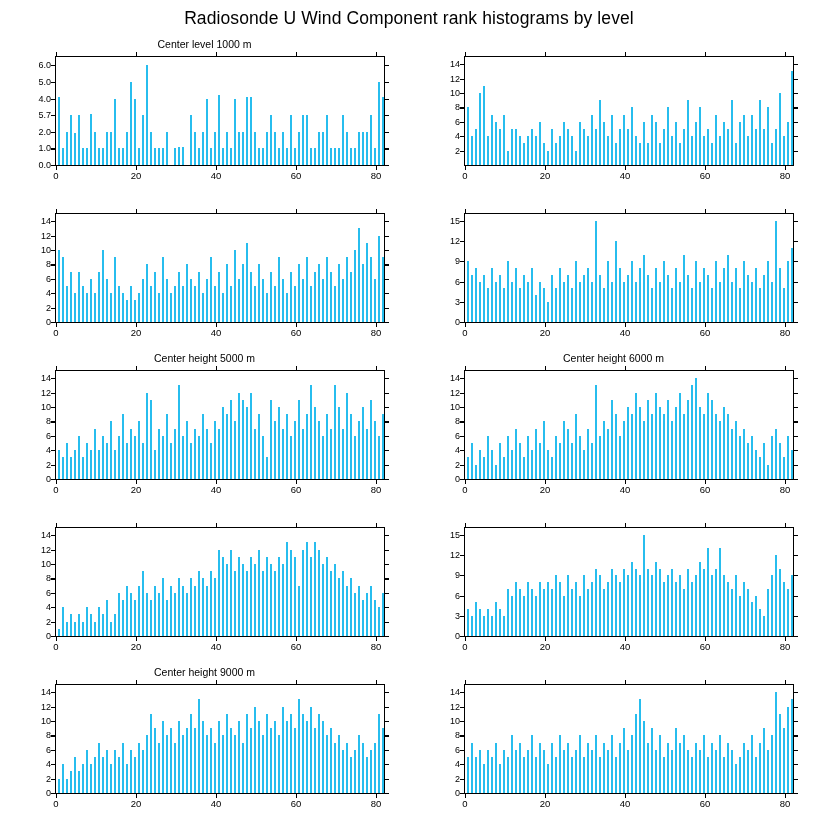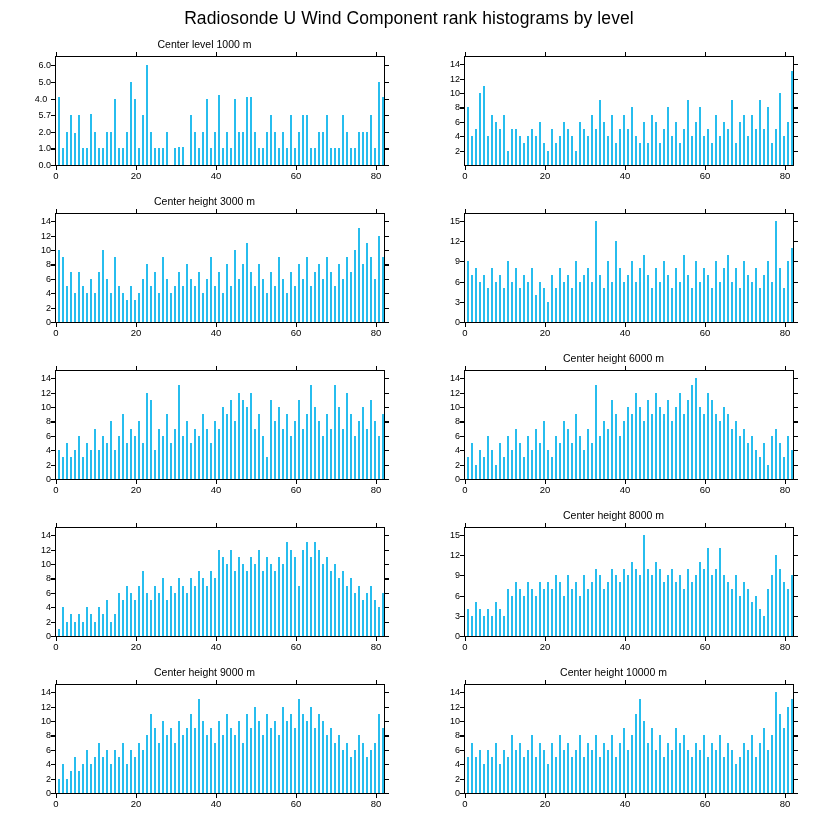--- a/index.html
+++ b/index.html
@@ -190,21 +190,21 @@
         <div class="tick" style="left: 385px; top: 127px; width: 4px; height: 1.2px;"></div>
         <div class="ytick-label" style="left: 13px; top: 110.385px; width: 38px;">1.0</div>
         <div class="tick" style="left: 51px; top: 110.385px; width: 4px; height: 1.2px;"></div>
         <div class="tick" style="left: 385px; top: 110.385px; width: 4px; height: 1.2px;"></div>
         <div class="ytick-label" style="left: 13px; top: 93.7692px; width: 38px;">2.0</div>
         <div class="tick" style="left: 51px; top: 93.7692px; width: 4px; height: 1.2px;"></div>
         <div class="tick" style="left: 385px; top: 93.7692px; width: 4px; height: 1.2px;"></div>
         <div class="ytick-label" style="left: 13px; top: 77.1538px; width: 38px;">5.7</div>
         <div class="tick" style="left: 51px; top: 77.1538px; width: 4px; height: 1.2px;"></div>
         <div class="tick" style="left: 385px; top: 77.1538px; width: 4px; height: 1.2px;"></div>
-        <div class="ytick-label" style="left: 22px; top: 60.5385px; width: 38px; text-align: center;">4.0</div>
+        <div class="ytick-label" style="left: 13px; top: 60.5385px; width: 38px;">4.0</div>
         <div class="tick" style="left: 51px; top: 60.5385px; width: 4px; height: 1.2px;"></div>
         <div class="tick" style="left: 385px; top: 60.5385px; width: 4px; height: 1.2px;"></div>
         <div class="ytick-label" style="left: 13px; top: 43.9231px; width: 38px;">5.0</div>
         <div class="tick" style="left: 51px; top: 43.9231px; width: 4px; height: 1.2px;"></div>
         <div class="tick" style="left: 385px; top: 43.9231px; width: 4px; height: 1.2px;"></div>
         <div class="ytick-label" style="left: 13px; top: 27.3077px; width: 38px;">6.0</div>
         <div class="tick" style="left: 51px; top: 27.3077px; width: 4px; height: 1.2px;"></div>
         <div class="tick" style="left: 385px; top: 27.3077px; width: 4px; height: 1.2px;"></div>
         <div class="xtick-label" style="left: 56px; top: 132px;">0</div>
         <div class="tick" style="left: 56px; top: 128px; width: 1.2px; height: 4px;"></div>
@@ -340,21 +340,20 @@
         <div class="tick" style="left: 216px; top: 128px; width: 1.2px; height: 4px;"></div>
         <div class="tick" style="left: 216px; top: 14px; width: 1.2px; height: 4px;"></div>
         <div class="xtick-label" style="left: 296px; top: 132px;">60</div>
         <div class="tick" style="left: 296px; top: 128px; width: 1.2px; height: 4px;"></div>
         <div class="tick" style="left: 296px; top: 14px; width: 1.2px; height: 4px;"></div>
         <div class="xtick-label" style="left: 376px; top: 132px;">80</div>
         <div class="tick" style="left: 376px; top: 128px; width: 1.2px; height: 4px;"></div>
         <div class="tick" style="left: 376px; top: 14px; width: 1.2px; height: 4px;"></div>
       </div>
       <div class="panel" style="left: 0px; top: 157px;">
-        <div class="panel-title">Center height 3000 m</div>
         <div class="plot-frame" style="left: 55px; top: 18px; width: 330px; height: 110px;">
           <div class="bars">
             <div class="bar" style="left: 1.96px; width: 2.48px; height: 72px; background: rgb(39, 189, 238);"></div>
             <div class="bar" style="left: 5.96px; width: 2.48px; height: 64.8px; background: rgb(39, 189, 238);"></div>
             <div class="bar" style="left: 9.96px; width: 2.48px; height: 36px; background: rgb(39, 189, 238);"></div>
             <div class="bar" style="left: 13.96px; width: 2.48px; height: 50.4px; background: rgb(39, 189, 238);"></div>
             <div class="bar" style="left: 17.96px; width: 2.48px; height: 28.8px; background: rgb(39, 189, 238);"></div>
             <div class="bar" style="left: 21.96px; width: 2.48px; height: 50.4px; background: rgb(39, 189, 238);"></div>
             <div class="bar" style="left: 25.96px; width: 2.48px; height: 36px; background: rgb(39, 189, 238);"></div>
             <div class="bar" style="left: 29.96px; width: 2.48px; height: 28.8px; background: rgb(39, 189, 238);"></div>
@@ -589,20 +588,21 @@
         <div class="tick" style="left: 216px; top: 128px; width: 1.2px; height: 4px;"></div>
         <div class="tick" style="left: 216px; top: 14px; width: 1.2px; height: 4px;"></div>
         <div class="xtick-label" style="left: 296px; top: 132px;">60</div>
         <div class="tick" style="left: 296px; top: 128px; width: 1.2px; height: 4px;"></div>
         <div class="tick" style="left: 296px; top: 14px; width: 1.2px; height: 4px;"></div>
         <div class="xtick-label" style="left: 376px; top: 132px;">80</div>
         <div class="tick" style="left: 376px; top: 128px; width: 1.2px; height: 4px;"></div>
         <div class="tick" style="left: 376px; top: 14px; width: 1.2px; height: 4px;"></div>
       </div>
       <div class="panel" style="left: 0px; top: 314px;">
+        <div class="panel-title">Center height 5000 m</div>
         <div class="plot-frame" style="left: 55px; top: 18px; width: 330px; height: 110px;">
           <div class="bars">
             <div class="bar" style="left: 1.96px; width: 2.48px; height: 28.8px; background: rgb(39, 189, 238);"></div>
             <div class="bar" style="left: 5.96px; width: 2.48px; height: 21.6px; background: rgb(39, 189, 238);"></div>
             <div class="bar" style="left: 9.96px; width: 2.48px; height: 36px; background: rgb(39, 189, 238);"></div>
             <div class="bar" style="left: 13.96px; width: 2.48px; height: 21.6px; background: rgb(39, 189, 238);"></div>
             <div class="bar" style="left: 17.96px; width: 2.48px; height: 28.8px; background: rgb(39, 189, 238);"></div>
             <div class="bar" style="left: 21.96px; width: 2.48px; height: 43.2px; background: rgb(39, 189, 238);"></div>
             <div class="bar" style="left: 25.96px; width: 2.48px; height: 21.6px; background: rgb(39, 189, 238);"></div>
             <div class="bar" style="left: 29.96px; width: 2.48px; height: 36px; background: rgb(39, 189, 238);"></div>
@@ -971,21 +971,20 @@
         <div class="tick" style="left: 216px; top: 128px; width: 1.2px; height: 4px;"></div>
         <div class="tick" style="left: 216px; top: 14px; width: 1.2px; height: 4px;"></div>
         <div class="xtick-label" style="left: 296px; top: 132px;">60</div>
         <div class="tick" style="left: 296px; top: 128px; width: 1.2px; height: 4px;"></div>
         <div class="tick" style="left: 296px; top: 14px; width: 1.2px; height: 4px;"></div>
         <div class="xtick-label" style="left: 376px; top: 132px;">80</div>
         <div class="tick" style="left: 376px; top: 128px; width: 1.2px; height: 4px;"></div>
         <div class="tick" style="left: 376px; top: 14px; width: 1.2px; height: 4px;"></div>
       </div>
       <div class="panel" style="left: 409px; top: 471px;">
-        <div class="panel-title">Center height 8000 m</div>
         <div class="plot-frame" style="left: 55px; top: 18px; width: 330px; height: 110px;">
           <div class="bars">
             <div class="bar" style="left: 1.96px; width: 2.48px; height: 27px; background: rgb(39, 189, 238);"></div>
             <div class="bar" style="left: 5.96px; width: 2.48px; height: 20.25px; background: rgb(39, 189, 238);"></div>
             <div class="bar" style="left: 9.96px; width: 2.48px; height: 33.75px; background: rgb(39, 189, 238);"></div>
             <div class="bar" style="left: 13.96px; width: 2.48px; height: 27px; background: rgb(39, 189, 238);"></div>
             <div class="bar" style="left: 17.96px; width: 2.48px; height: 20.25px; background: rgb(39, 189, 238);"></div>
             <div class="bar" style="left: 21.96px; width: 2.48px; height: 27px; background: rgb(39, 189, 238);"></div>
             <div class="bar" style="left: 25.96px; width: 2.48px; height: 20.25px; background: rgb(39, 189, 238);"></div>
             <div class="bar" style="left: 29.96px; width: 2.48px; height: 33.75px; background: rgb(39, 189, 238);"></div>
@@ -1221,21 +1220,20 @@
         <div class="tick" style="left: 216px; top: 128px; width: 1.2px; height: 4px;"></div>
         <div class="tick" style="left: 216px; top: 14px; width: 1.2px; height: 4px;"></div>
         <div class="xtick-label" style="left: 296px; top: 132px;">60</div>
         <div class="tick" style="left: 296px; top: 128px; width: 1.2px; height: 4px;"></div>
         <div class="tick" style="left: 296px; top: 14px; width: 1.2px; height: 4px;"></div>
         <div class="xtick-label" style="left: 376px; top: 132px;">80</div>
         <div class="tick" style="left: 376px; top: 128px; width: 1.2px; height: 4px;"></div>
         <div class="tick" style="left: 376px; top: 14px; width: 1.2px; height: 4px;"></div>
       </div>
       <div class="panel" style="left: 409px; top: 628px;">
-        <div class="panel-title">Center height 10000 m</div>
         <div class="plot-frame" style="left: 55px; top: 18px; width: 330px; height: 110px;">
           <div class="bars">
             <div class="bar" style="left: 1.96px; width: 2.48px; height: 36px; background: rgb(39, 189, 238);"></div>
             <div class="bar" style="left: 5.96px; width: 2.48px; height: 50.4px; background: rgb(39, 189, 238);"></div>
             <div class="bar" style="left: 9.96px; width: 2.48px; height: 36px; background: rgb(39, 189, 238);"></div>
             <div class="bar" style="left: 13.96px; width: 2.48px; height: 43.2px; background: rgb(39, 189, 238);"></div>
             <div class="bar" style="left: 17.96px; width: 2.48px; height: 28.8px; background: rgb(39, 189, 238);"></div>
             <div class="bar" style="left: 21.96px; width: 2.48px; height: 43.2px; background: rgb(39, 189, 238);"></div>
             <div class="bar" style="left: 25.96px; width: 2.48px; height: 36px; background: rgb(39, 189, 238);"></div>
             <div class="bar" style="left: 29.96px; width: 2.48px; height: 50.4px; background: rgb(39, 189, 238);"></div>

